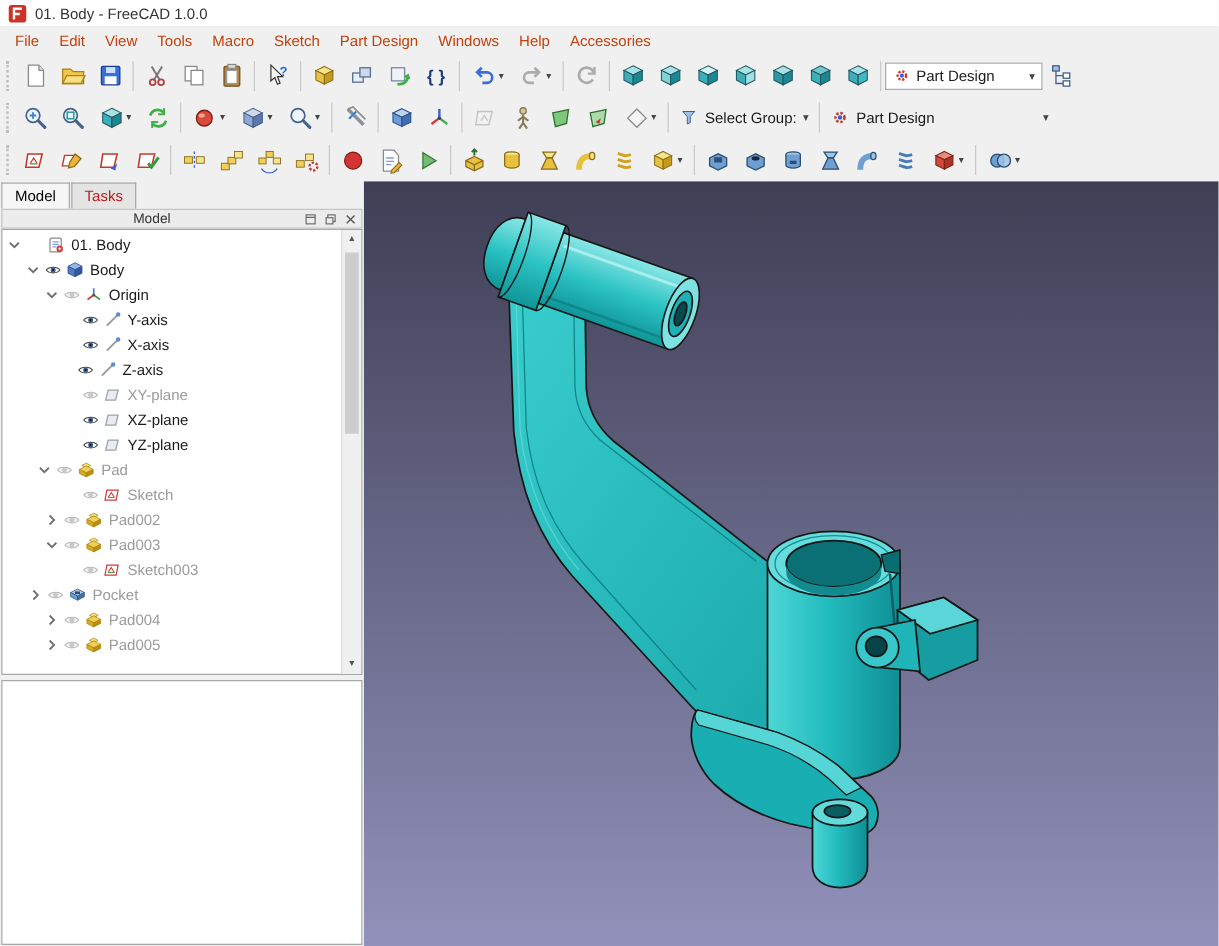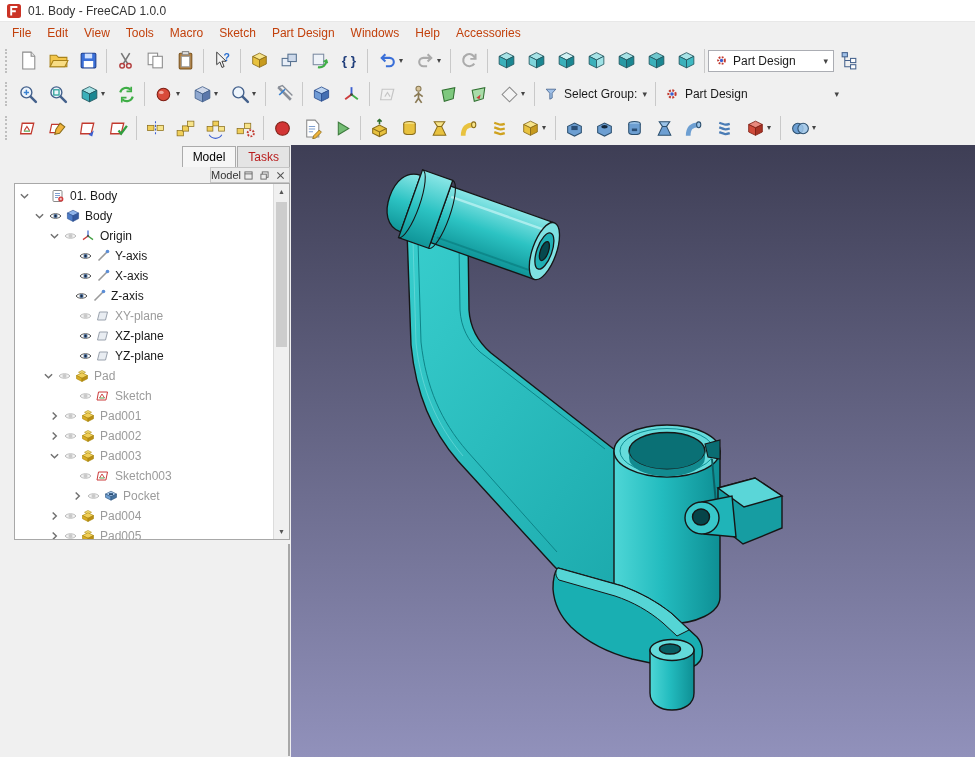--- a/index.html
+++ b/index.html
@@ -27,21 +27,21 @@
   .combo { height:22px; background:#fff; border:1px solid #abadb3; display:flex; align-items:center; gap:4px; padding:0 5px; flex:0 0 auto; }
   .combo svg { width:15px; height:15px; flex:0 0 auto; }
   .combo .cb-label { white-space:nowrap; }
   .combo .cb-arrow { margin-left:auto; font-size:9px; color:#444; }
   .flatcombo { height:24px; display:flex; align-items:center; gap:5px; padding:0 5px; flex:0 0 auto; }
   .flatcombo svg { width:16px; height:16px; }
   .flatcombo .cb-arrow { font-size:9px; color:#444; }
 
   
   .main { display:flex; height:612px; }
-  .left { width:291px; flex:0 0 291px; background:#f0f0f0; display:flex; flex-direction:column;align-items:flex-end; }
+  .left { width:291px; flex:0 0 291px; background:#f0f0f0; display:flex; flex-direction:column; }
 
   .tabbar { height:22px; display:flex; align-items:flex-end; padding-left:1px; }
   .tab { padding:3px 10px 3px; border:1px solid #ababab; border-bottom:none; background:#e4e4e4; margin-right:1px; font-size:12px; color:#b91c1c; }
   .tab.active { background:#f6f6f6; font-weight:normal; color:#000; }
 
   .dock-title { height:16px; background:#ececec; border:1px solid #c5c5c5; margin:0 1px; display:flex; align-items:center; font-size:11px; color:#333; }
   .dock-title .dt-label { flex:1; text-align:center; }
   .dock-btn { width:14px; height:12px; display:flex; align-items:center; justify-content:center; margin-right:2px; }
   .dock-btn svg { width:9px; height:9px; }
 
@@ -796,84 +796,62 @@
               </svg>
             </span>
             <span class="t-ic">
               <svg viewBox="0 0 15 14">
                 <path d="M7.5 1.5 11 3.3 7.5 5.1 4 3.3Z" fill="#f7e27f" stroke="#a8860b" stroke-width="0.6"></path>
                 <path d="M2 6.5 7.5 3.7 13 6.5 7.5 9.3Z" fill="#f0cf5a" stroke="#a8860b" stroke-width="0.6"></path>
                 <path d="M2 6.5 7.5 9.3v3.2L2 9.7Z" fill="#d9ab23" stroke="#a8860b" stroke-width="0.6"></path>
                 <path d="M13 6.5 7.5 9.3v3.2L13 9.7Z" fill="#ba8e14" stroke="#a8860b" stroke-width="0.6"></path>
               </svg>
             </span>
-            <span class="t-lb">Pad001</span>
+            <span class="t-lb">Pad002</span>
           </div>
           <div class="tree-row grayed" style="padding-left: 33px;">
             <span class="t-ch">
               <svg viewBox="0 0 10 10">
-                <path d="M3.5 2 6.5 5 3.5 8" fill="none" stroke="#707070" stroke-width="1.2"></path>
+                <path d="M2 3.5 5 6.5 8 3.5" fill="none" stroke="#707070" stroke-width="1.2"></path>
               </svg>
             </span>
             <span class="t-eye">
               <svg viewBox="0 0 14 14">
                 <path d="M1.5 7C3.5 4 10.5 4 12.5 7C10.5 10 3.5 10 1.5 7Z" fill="#f2f2f2" stroke="#b5b5b5" stroke-width="0.9"></path>
                 <circle cx="7" cy="7" r="2" fill="#c9c9c9"></circle>
               </svg>
             </span>
             <span class="t-ic">
               <svg viewBox="0 0 15 14">
                 <path d="M7.5 1.5 11 3.3 7.5 5.1 4 3.3Z" fill="#f7e27f" stroke="#a8860b" stroke-width="0.6"></path>
                 <path d="M2 6.5 7.5 3.7 13 6.5 7.5 9.3Z" fill="#f0cf5a" stroke="#a8860b" stroke-width="0.6"></path>
                 <path d="M2 6.5 7.5 9.3v3.2L2 9.7Z" fill="#d9ab23" stroke="#a8860b" stroke-width="0.6"></path>
                 <path d="M13 6.5 7.5 9.3v3.2L13 9.7Z" fill="#ba8e14" stroke="#a8860b" stroke-width="0.6"></path>
               </svg>
             </span>
-            <span class="t-lb">Pad002</span>
-          </div>
-          <div class="tree-row grayed" style="padding-left: 33px;">
-            <span class="t-ch">
-              <svg viewBox="0 0 10 10">
-                <path d="M2 3.5 5 6.5 8 3.5" fill="none" stroke="#707070" stroke-width="1.2"></path>
-              </svg>
-            </span>
-            <span class="t-eye">
-              <svg viewBox="0 0 14 14">
-                <path d="M1.5 7C3.5 4 10.5 4 12.5 7C10.5 10 3.5 10 1.5 7Z" fill="#f2f2f2" stroke="#b5b5b5" stroke-width="0.9"></path>
-                <circle cx="7" cy="7" r="2" fill="#c9c9c9"></circle>
-              </svg>
-            </span>
-            <span class="t-ic">
-              <svg viewBox="0 0 15 14">
-                <path d="M7.5 1.5 11 3.3 7.5 5.1 4 3.3Z" fill="#f7e27f" stroke="#a8860b" stroke-width="0.6"></path>
-                <path d="M2 6.5 7.5 3.7 13 6.5 7.5 9.3Z" fill="#f0cf5a" stroke="#a8860b" stroke-width="0.6"></path>
-                <path d="M2 6.5 7.5 9.3v3.2L2 9.7Z" fill="#d9ab23" stroke="#a8860b" stroke-width="0.6"></path>
-                <path d="M13 6.5 7.5 9.3v3.2L13 9.7Z" fill="#ba8e14" stroke="#a8860b" stroke-width="0.6"></path>
-              </svg>
-            </span>
             <span class="t-lb">Pad003</span>
           </div>
           <div class="tree-row grayed" style="padding-left: 48px;">
             <span class="t-ch"></span>
             <span class="t-eye">
               <svg viewBox="0 0 14 14">
                 <path d="M1.5 7C3.5 4 10.5 4 12.5 7C10.5 10 3.5 10 1.5 7Z" fill="#f2f2f2" stroke="#b5b5b5" stroke-width="0.9"></path>
                 <circle cx="7" cy="7" r="2" fill="#c9c9c9"></circle>
               </svg>
             </span>
             <span class="t-ic">
               <svg viewBox="0 0 14 14">
                 <path d="M2.5 3h9l-1.6 8H1Z" fill="#fff" stroke="#cc3b3b"></path>
                 <path d="M3.5 9 6 5l2.5 4" fill="none" stroke="#cc3b3b" stroke-width="0.9"></path>
                 <path d="M3.5 9h5" stroke="#3f9e3f" stroke-width="0.9"></path>
               </svg>
             </span>
             <span class="t-lb">Sketch003</span>
           </div>
-          <div class="tree-row grayed" style="padding-left: 20px; margin-left: 36px;">
+          <div class="tree-row grayed" style="padding-left: 20px;">
             <span class="t-ch">
               <svg viewBox="0 0 10 10">
                 <path d="M3.5 2 6.5 5 3.5 8" fill="none" stroke="#707070" stroke-width="1.2"></path>
               </svg>
             </span>
             <span class="t-eye">
               <svg viewBox="0 0 14 14">
                 <path d="M1.5 7C3.5 4 10.5 4 12.5 7C10.5 10 3.5 10 1.5 7Z" fill="#f2f2f2" stroke="#b5b5b5" stroke-width="0.9"></path>
                 <circle cx="7" cy="7" r="2" fill="#c9c9c9"></circle>
               </svg>

